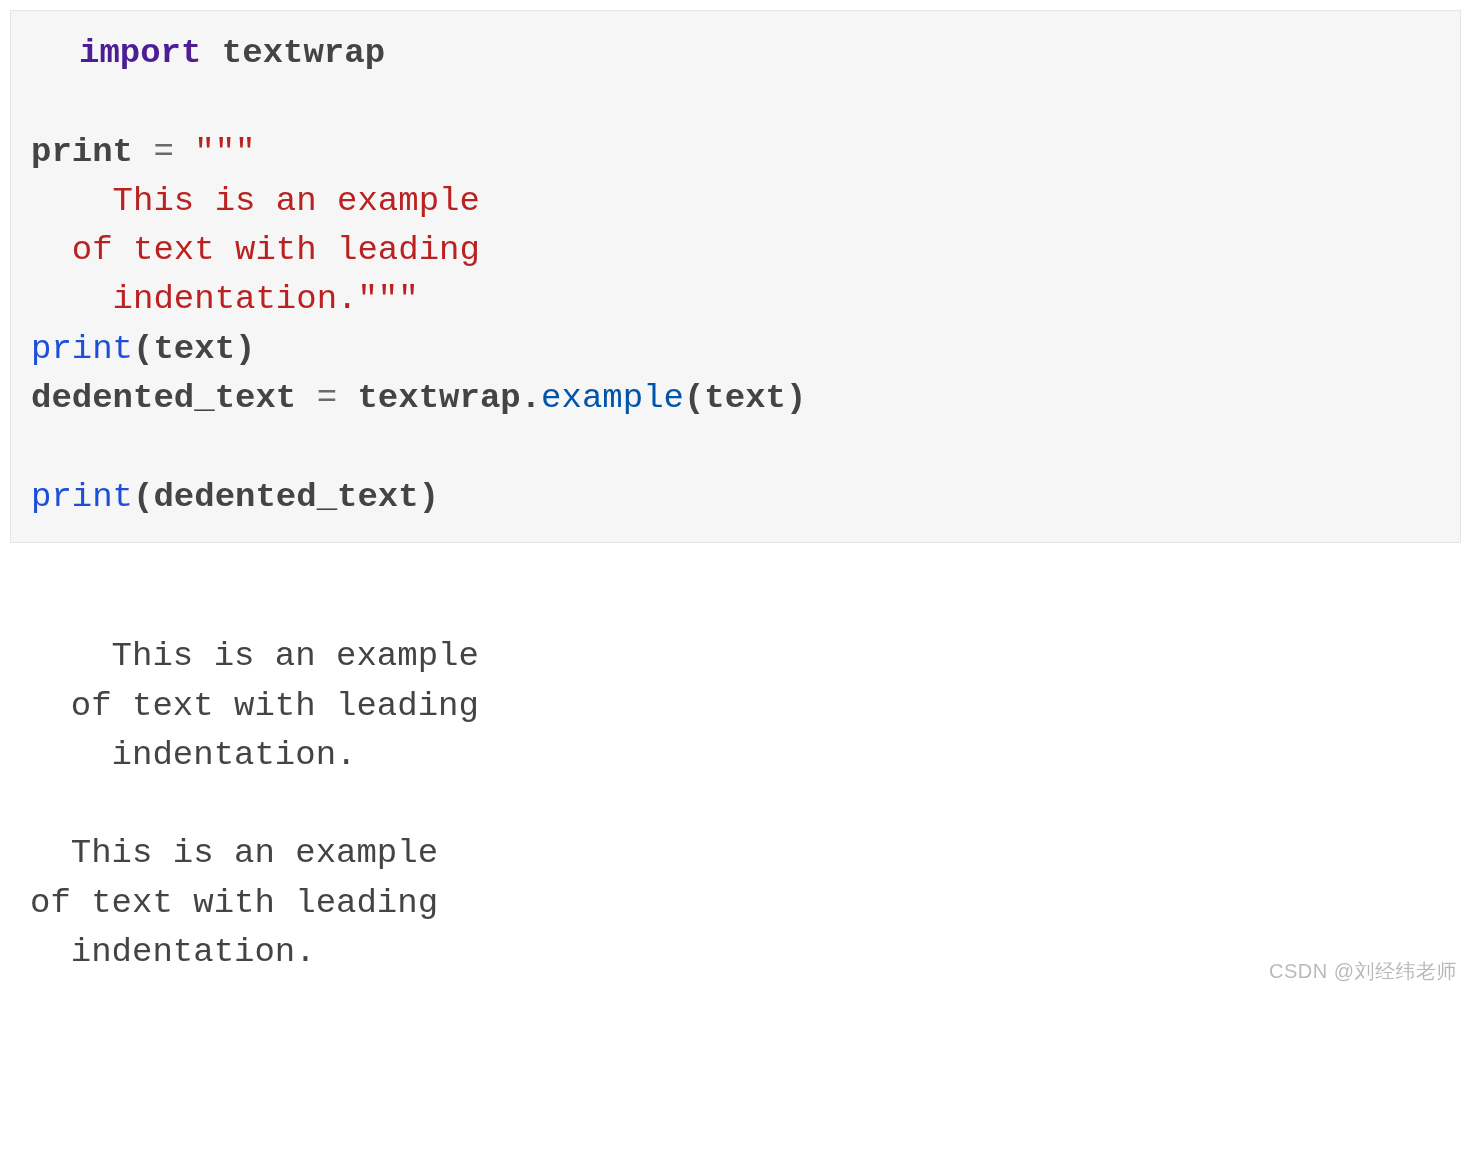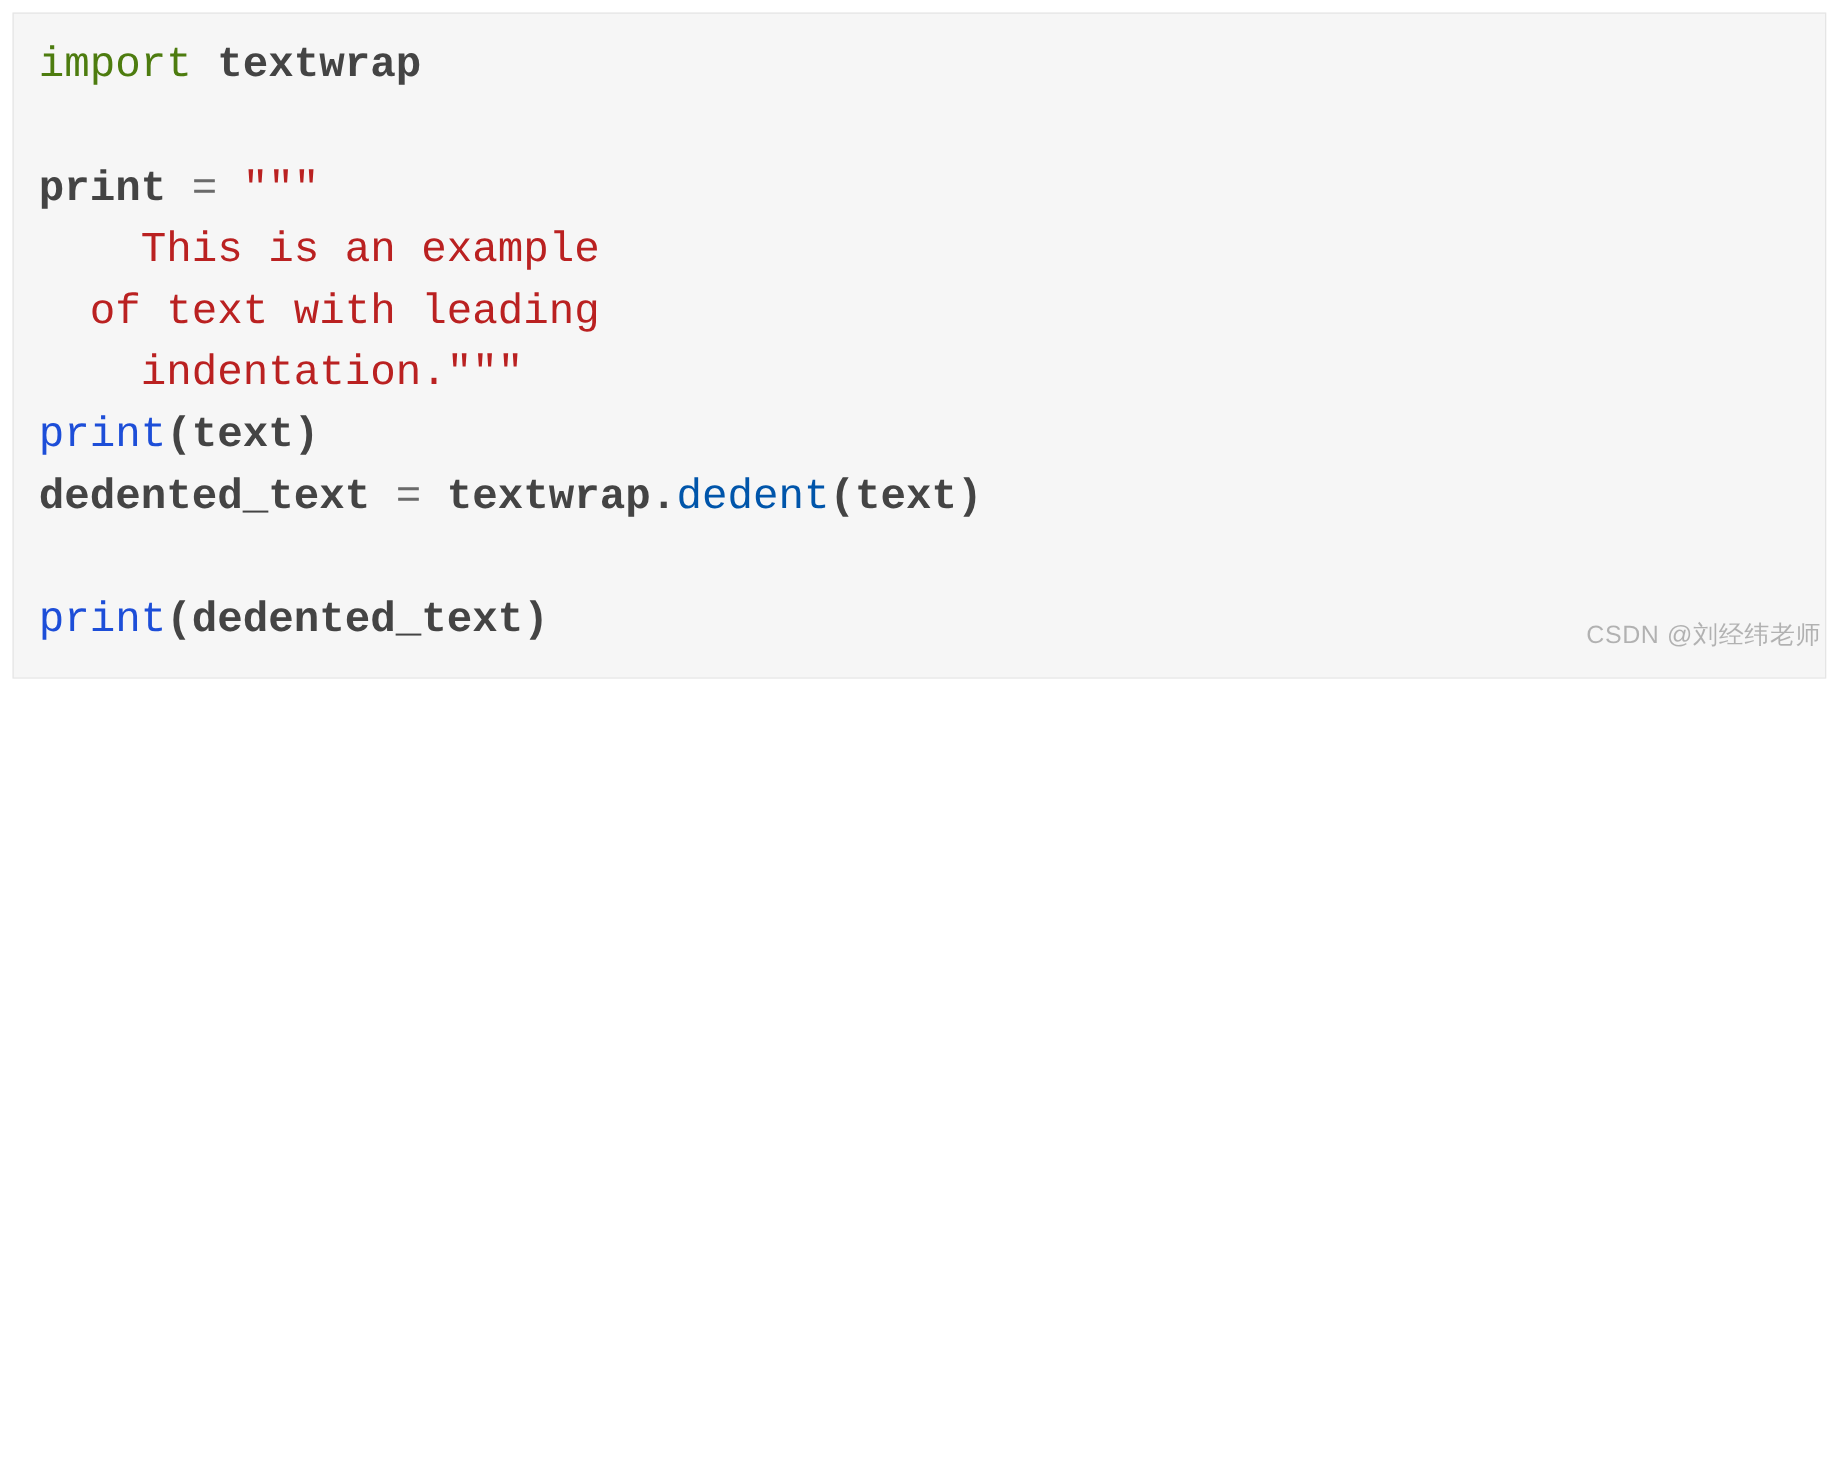--- a/index.html
+++ b/index.html
@@ -26,21 +26,21 @@
   }
   .output-block {
     margin: 40px 10px 0 10px;
     padding: 0 20px 30px 20px;
     font-size: 34px;
     line-height: 1.45;
     color: #444444;
     white-space: pre;
     font-family: Consolas, "Courier New", monospace;
   }
-  .kw   { color: #4d7c0f; font-weight: normal; }     
+  .kw   { color: #4c1d95; font-weight: bold; margin-left: 48px; }     
   .op   { color: #6a6a6a; }                          
   .str  { color: #ba2121; }                          
   .fn   { color: #1d4ed8; }                          
   .meth { color: #0055aa; }                          
   .plain{ color: #444444; font-weight: bold; }
   .watermark {
     position: absolute;
     right: 14px;
     bottom: 22px;
     font-family: Arial, "Microsoft YaHei", sans-serif;
@@ -54,19 +54,27 @@
 
 <div class="page">
 
   <div class="code-block"><span class="kw">import</span><span class="plain"> textwrap</span>
 <span></span>
 <span class="plain">print </span><span class="op">=</span><span class="str"> """</span>
 <span class="str">    This is an example</span>
 <span class="str">  of text with leading</span>
 <span class="str">    indentation.</span><span class="str">"""</span>
 <span class="fn">print</span><span class="plain">(text)</span>
-<span class="plain">dedented_text </span><span class="op">=</span><span class="plain"> textwrap</span><span class="plain">.</span><span class="meth">dedent</span><span class="plain">(text)</span>
+<span class="plain">dedented_text </span><span class="op">=</span><span class="plain"> textwrap</span><span class="plain">.</span><span class="meth">example</span><span class="plain">(text)</span>
 <span></span>
 <span class="fn">print</span><span class="plain">(dedented_text)</span></div>
 
+  <div class="output-block">
+<span>    This is an example</span>
+<span>  of text with leading</span>
+<span>    indentation.</span>
+
+<span>  This is an example</span>
+<span>of text with leading</span>
+<span>  indentation.</span></div>
 
   <div class="watermark">CSDN @刘经纬老师</div>
 </div>
 
 </body></html>

